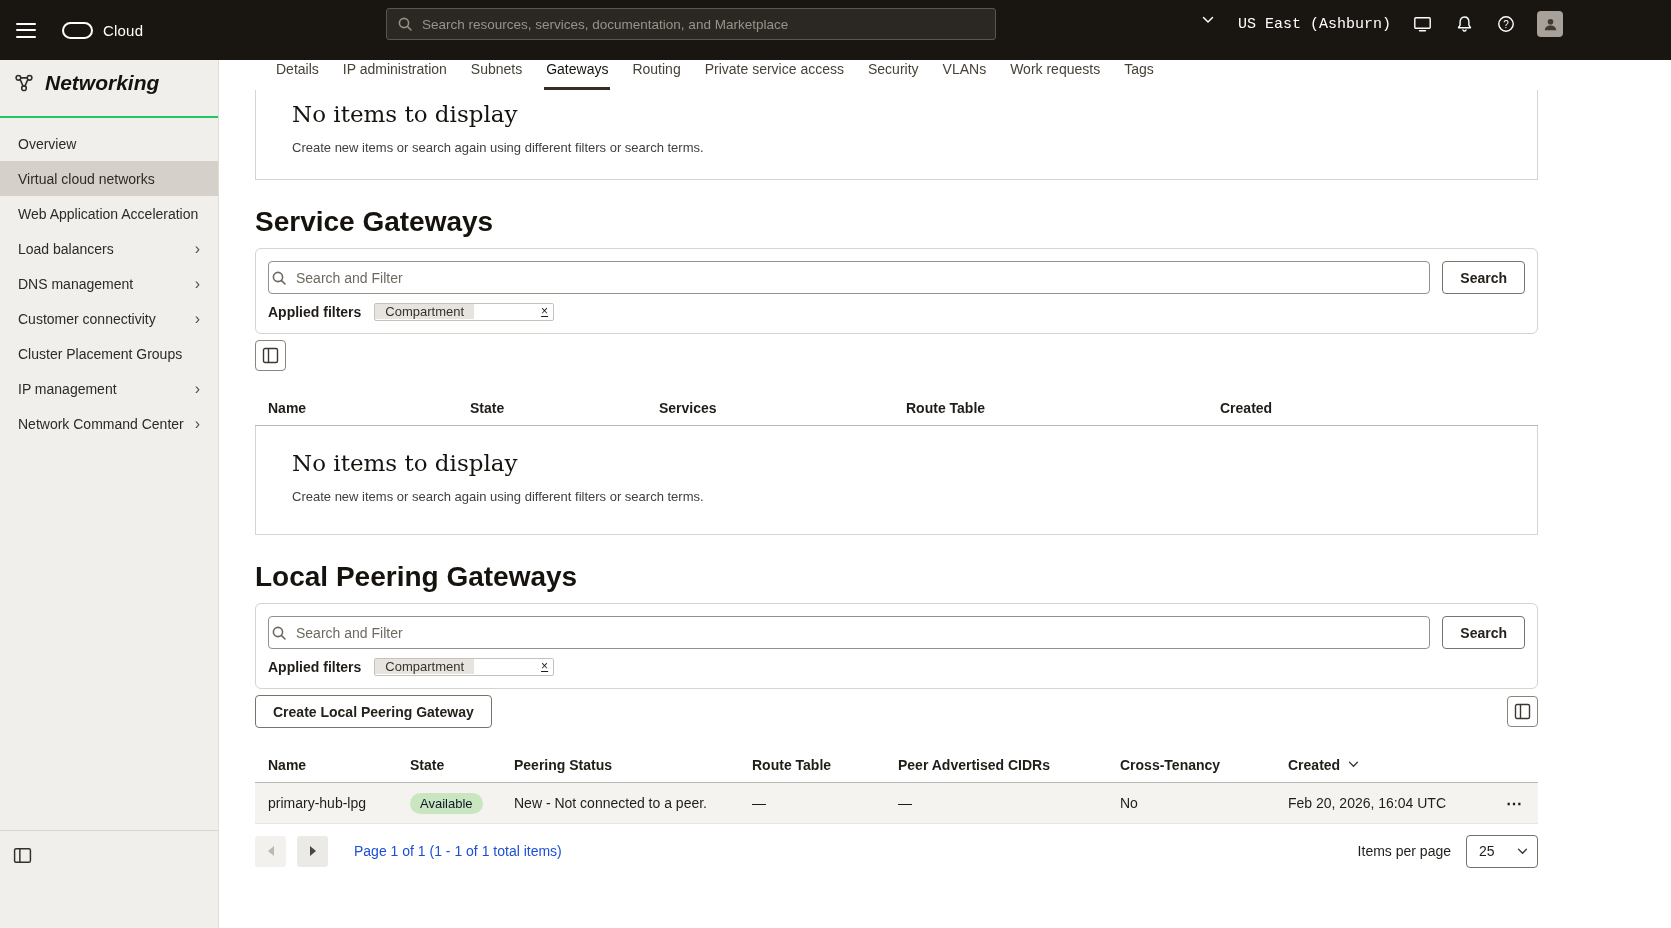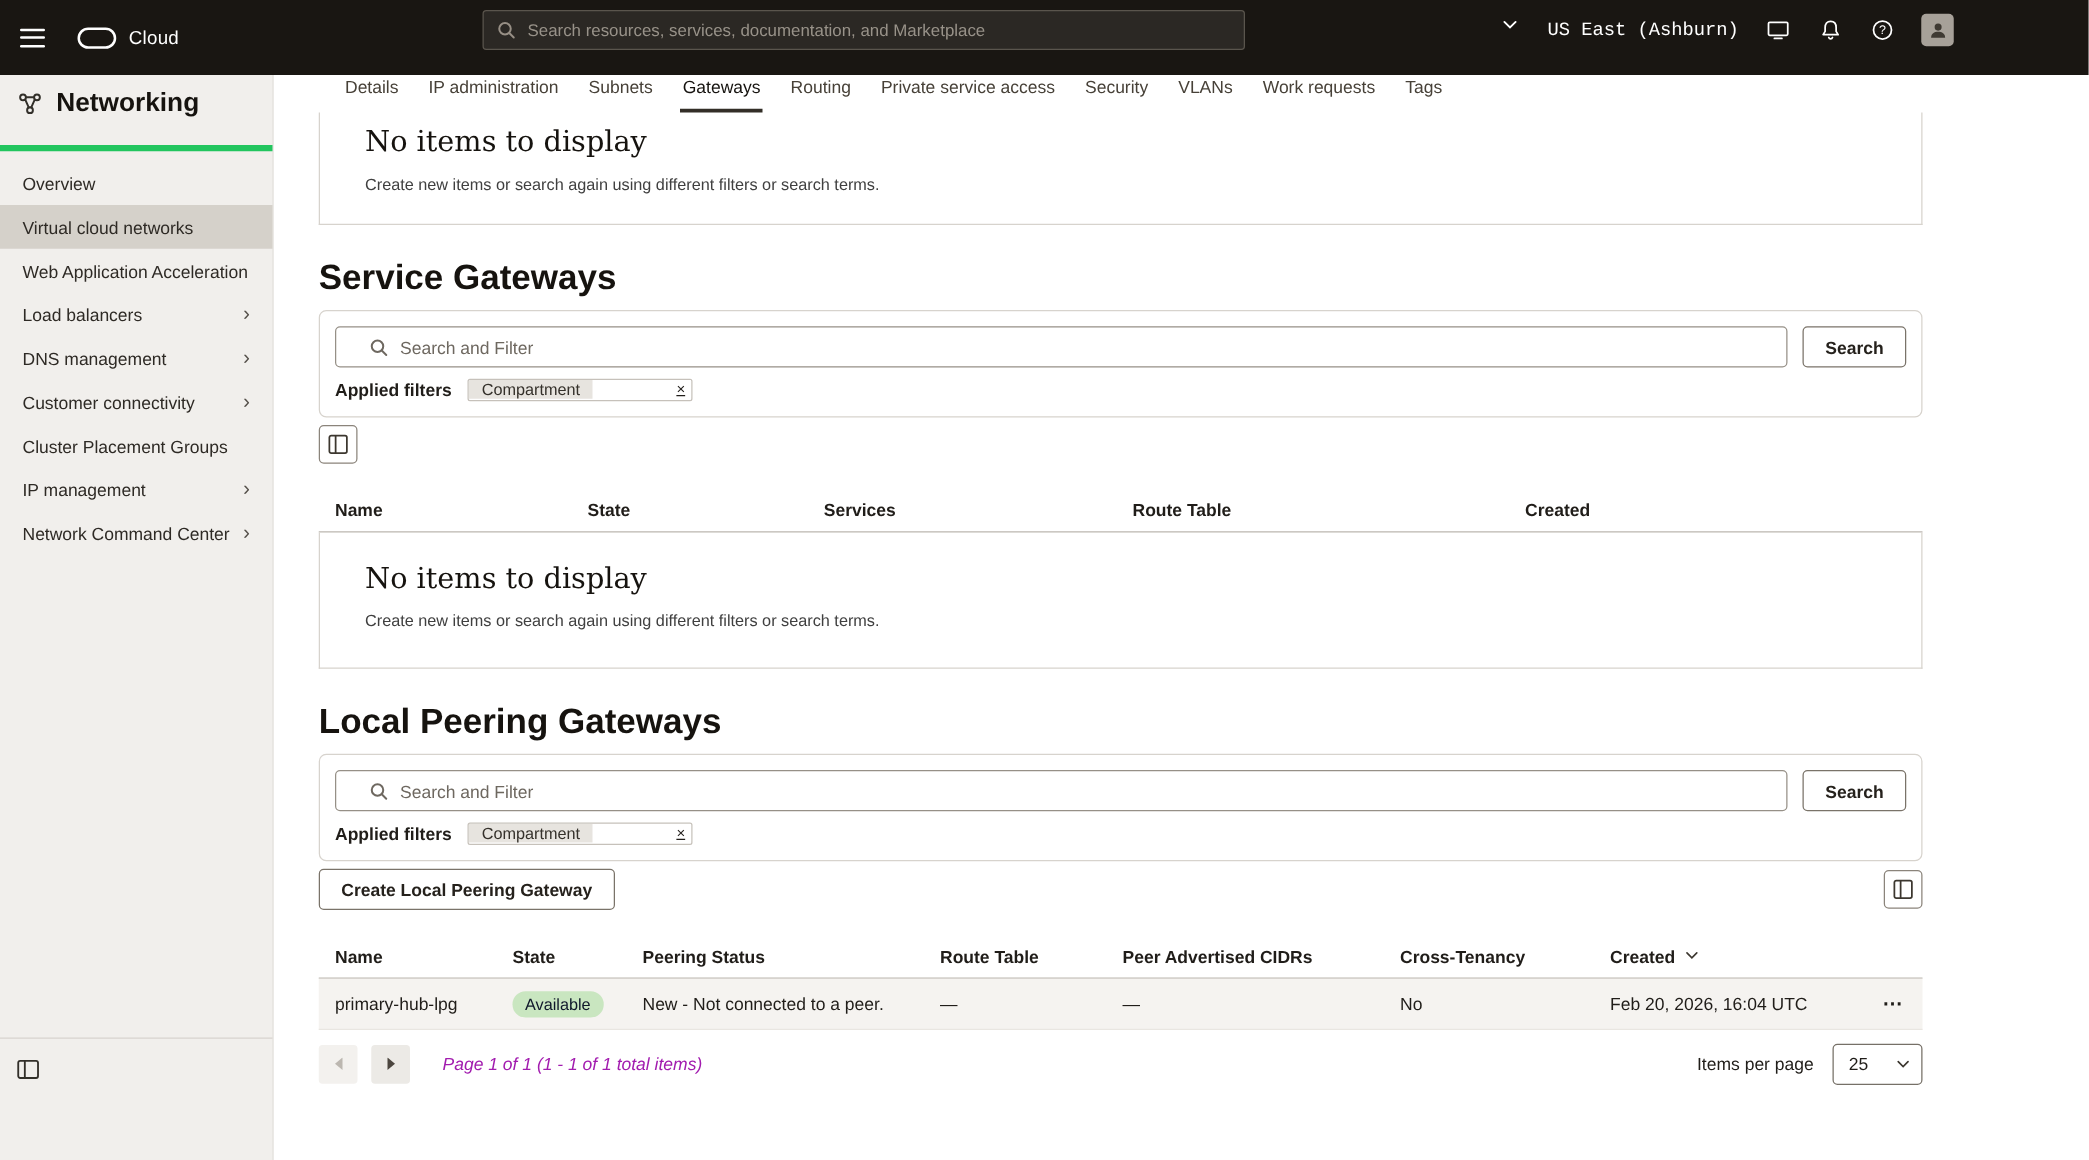--- a/index.html
+++ b/index.html
@@ -16,21 +16,21 @@
   .hsearch { position:absolute; left:386px; top:8px; width:610px; height:32px; background:#2b2824; border:1px solid #5a554d; border-radius:3px; display:flex; align-items:center; padding:0 10px; color:#978f85; }
   .hsearch input { flex:1; background:transparent; border:none; outline:none; color:#c9c4bc; font-size:13.5px; margin-left:9px; font-family:inherit; }
   .hsearch input::placeholder { color:#989289; }
   .topright { position:absolute; right:108px; top:0; height:48px; display:flex; align-items:center; gap:20px; }
   .region { display:flex; align-items:flex-start; gap:24px; color:#ffffff; font-size:15px; cursor:pointer; background:none; border:none; font-family:Liberation Mono, monospace; }
   .tb-iconbtn { background:none; border:none; cursor:pointer; display:flex; align-items:center; justify-content:center; padding:2px; }
   .avatar { width:26px; height:26px; border-radius:4px; background:#a7a199; display:flex; align-items:center; justify-content:center; border:none; cursor:pointer; }
 
   
   .sidebar { position:absolute; top:48px; left:0; width:219px; bottom:0; background:#f1efec; border-right:1px solid #e0ddd7; }
-  .side-title { display:flex; align-items:center; gap:11px; padding:23px 16px 21px 14px; border-bottom:5px solid #22c55e; font-size:21px; font-weight:700; color:#16130f; }
+  .side-title { display:flex; align-items:center; gap:11px; padding:23px 16px 21px 14px; border-bottom:2px solid #22c55e; font-size:21px; font-weight:700; color:#16130f;font-style:italic; }
   .side-nav { padding-top:8px; }
   .side-item { height:35px; display:flex; align-items:center; padding:0 18px; font-size:14px; color:#2e2a25; cursor:pointer; }
   .side-item.selected { background:#d5d1ca;align-items:center; }
   .chev { margin-left:auto; color:#55504a; font-size:16px; line-height:1; }
   .side-footer { position:absolute; bottom:0; left:0; right:0; height:98px; border-top:1px solid #d8d4ce; padding:15px 13px; }
   .side-footer button { background:none; border:none; cursor:pointer; padding:0; }
 
   
   .main { position:absolute; left:219px; top:48px; right:0; bottom:0; background:#ffffff; overflow:hidden; }
   .tabbar { height:42px; display:flex; align-items:stretch; padding-left:45px; }
@@ -43,21 +43,21 @@
 
   .empty-box { border:1px solid #d7d3cd; border-top:none; padding:24px 36px 30px; }
   .top-partial { height:90px; padding-top:11px; }
   .empty-title { font-family:"DejaVu Serif", serif; font-size:23px; color:#16130f; }
   .empty-sub { font-size:13px; color:#404040; margin-top:13px; }
 
   .section-title { font-size:28px; font-weight:700; margin:26px 0 10px; color:#16130f; }
 
   .filter-card { border:1px solid #d7d3cd; border-radius:6px; padding:12px; }
   .search-row { display:flex; gap:12px; }
-  .sfield { flex:1; height:33px; border:1px solid #969087; border-radius:4px; display:flex; align-items:center; padding:0 26px; color:#6e6860; cursor:text; background:#fff; }
+  .sfield { flex:1; height:33px; border:1px solid #969087; border-radius:4px; display:flex; align-items:center; padding:0 2px; color:#6e6860; cursor:text; background:#fff; }
   .sfield input { flex:1; border:none; outline:none; font-size:14px; color:#201d19; margin-left:9px; font-family:inherit; }
   .sfield input::placeholder { color:#6e6860; }
   .btn { height:33px; padding:0 17px; background:#ffffff; border:1px solid #7a7369; border-radius:4px; font-size:14px; font-weight:700; color:#25211c; cursor:pointer; font-family:inherit; }
   .applied-row { display:flex; align-items:center; gap:13px; margin-top:9px; }
   .applied-label { font-size:14px; font-weight:600; color:#201d19; }
   .chip { display:flex; align-items:flex-start; height:18px; border:1px solid #c6c1ba; border-radius:2px; overflow:hidden; font-size:13px; background:#fff; }
   .chip-label { background:#e7e4df; display:flex; align-items:center; padding:0 10px; color:#35312b; }
   .chip-value { background:#ffffff; width:62px; border-left:1px solid #d9d5cf; }
   .chip-x { background:#ffffff; border:none; text-decoration:underline; font-size:12px; padding:0 5px; cursor:pointer; color:#201d19; font-family:inherit; }
 
@@ -70,21 +70,21 @@
   .lpg-grid { grid-template-columns:142px 104px 238px 146px 222px 168px 1fr; }
   .th { display:flex; align-items:center; gap:8px; }
   .trow { display:grid; align-items:center; height:41px; background:#f5f3f0; font-size:14px; padding:0 13px; position:relative; border-bottom:1px solid #e9e6e1; }
   .pill { display:inline-block; background:#c9e6c0; color:#0f172a; font-size:13px; padding:3px 10px; border-radius:11px; justify-self:start; }
   .row-actions { position:absolute; right:14px; top:50%; transform:translateY(-50%); background:none; border:none; font-size:16px; font-weight:700; letter-spacing:2px; cursor:pointer; color:#201d19; font-family:inherit; }
 
   .pagination { display:flex; align-items:center; margin-top:10px; height:34px; }
   .page-btn { width:31px; height:31px; border:none; border-radius:3px; background:#eceae6; color:#4c463f; font-size:10px; cursor:pointer; display:flex; align-items:center; justify-content:center; }
   .page-btn.disabled { color:#bcb7b0; background:#f3f1ee; cursor:default; }
   .page-btn + .page-btn { margin-left:11px; }
-  .pg-summary { margin-left:26px; font-size:14px; color:#a21caf;font-style:italic; }
+  .pg-summary { margin-left:26px; font-size:14px; color:#1d4ed8; }
   .pag-right { margin-left:auto; display:flex; align-items:center; gap:15px; font-size:14px; }
   .ipp-select { width:72px; height:33px; border:1px solid #767067; border-radius:4px; display:flex; align-items:center; justify-content:space-between; padding:0 9px 0 12px; cursor:pointer; background:#fff; color:#201d19; }
 </style>
 </head>
 <body>
 
 <div class="page">
 
   <header class="topbar">
     <button class="hamburger" aria-label="menu">

